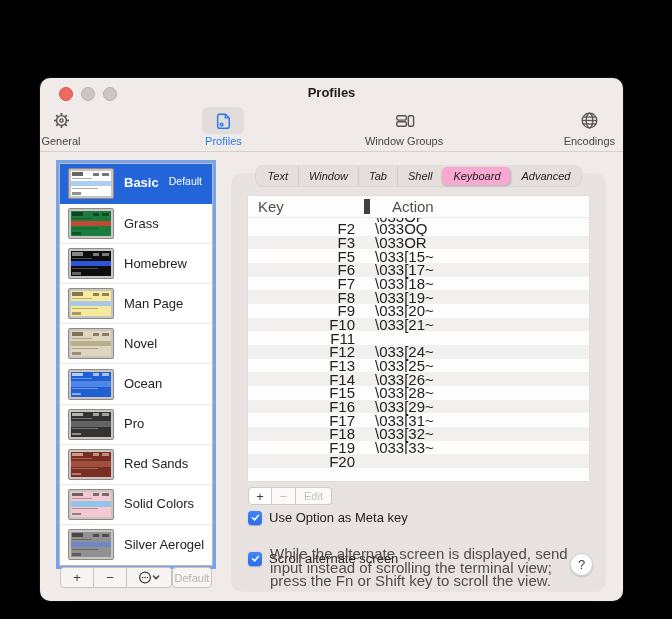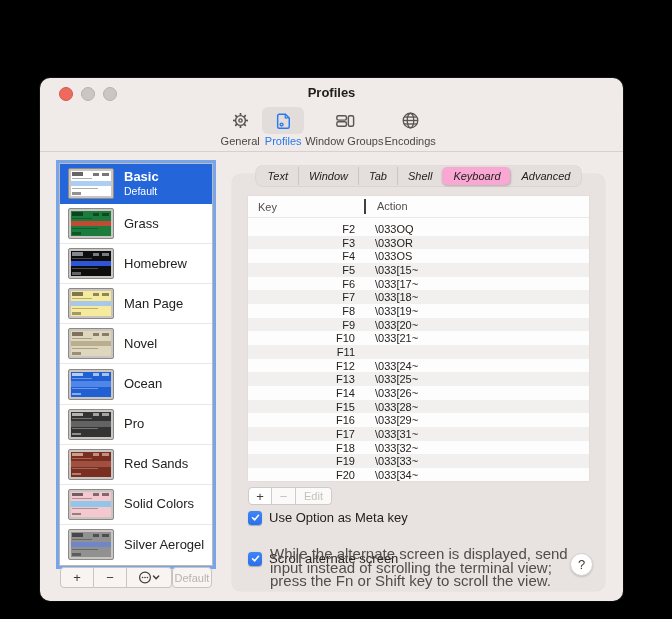--- a/index.html
+++ b/index.html
@@ -8,38 +8,38 @@
   .window{position:absolute;left:40px;top:30px;width:583px;height:523px;background:#f0ebe9;
           border-radius:10px;box-shadow:0 22px 45px rgba(0,0,0,.75), 0 0 0 1px rgba(255,255,255,.08);margin-top:48px;}
   
   .titlebar{position:absolute;top:0;left:0;right:0;height:28px;}
   .lights{position:absolute;left:19px;top:9px;display:flex;gap:8px;}
   .light{width:12px;height:12px;border-radius:50%;}
   .light.close{background:#ee6a5e;border:0.5px solid #d8564a;}
   .light.min,.light.zoom{background:#c9c6c4;border:0.5px solid #b5b2b0;}
   .wtitle{text-align:center;line-height:30px;font-size:13px;font-weight:bold;color:#1e1d1c;}
   
-  .toolbar{position:absolute;top:29px;left:0;right:8px;height:44px;display:flex;justify-content:center;gap:1px;}
+  .toolbar{position:absolute;top:29px;left:0;right:8px;height:44px;display:flex;justify-content:space-between;gap:1px;}
   .tbitem{display:flex;flex-direction:column;align-items:center;cursor:default;}
   .tbicon{width:42px;height:27px;border-radius:6px;display:flex;align-items:center;justify-content:center;}
   .tbitem.selected .tbicon{background:#e2ddda;}
   .tblabel{font-size:11px;color:#4b4743;margin-top:1px;}
   .tbitem.selected .tblabel{color:#2879f0;}
   .hdr-sep{position:absolute;top:73px;left:0;right:0;border-top:1px solid #d6d1cf;}
   
   .profile-list{position:absolute;left:20px;top:86px;width:152px;height:401px;background:#fff;
      box-shadow:0 0 0 1px #bdb9b7, 0 0 0 4px rgba(88,147,235,.8);display:flex;flex-direction:column;overflow:hidden;}
   .prow{height:40.1px;display:flex;align-items:center;padding-left:8px;box-sizing:border-box;
         border-bottom:1px solid #eae7e5;background:#fff;}
   .prow:last-child{border-bottom:none;}
   .prow.selected{background:#2465d9;border-bottom-color:#2465d9;}
   .pname{font-size:13px;color:#242220;margin-left:10px;}
   .prow.selected .pname{color:#fff;font-weight:bold;}
   .psub{font-size:10.5px;color:#fff;margin-left:10px;}
-  .ptext{display:flex;flex-direction:column;line-height:1.25;}
+  .ptext{display:flex;flex-direction:row;line-height:1.25;}
   
   .thumb{width:46px;height:31px;flex:0 0 46px;background:#c9c5c3;border:1px solid #8d8987;border-radius:2px;
          padding:2px;box-sizing:border-box;}
   .screen{position:relative;width:100%;height:100%;background:var(--screen);overflow:hidden;}
   .screen i{position:absolute;display:block;background:var(--ink);}
   .screen .hd{left:1px;top:1px;width:11px;height:3.5px;opacity:.85;}
   .screen .b1{left:22px;top:1.5px;width:6px;height:3px;opacity:.75;}
   .screen .b2{left:31px;top:1.5px;width:7px;height:3px;opacity:.75;}
   .screen .l1{left:1px;top:6.5px;width:20px;height:1px;opacity:.45;}
   .screen .band{left:0;top:9.5px;width:100%;height:5.5px;background:var(--band);opacity:1;}
@@ -58,24 +58,24 @@
          border-radius:9px;box-shadow:0 0 0 0.5px rgba(0,0,0,.05);}
   
   .tabs{position:absolute;top:-8px;left:50%;transform:translateX(-50%);display:flex;background:#e4dfdc;
         border-radius:6px;padding:1px;box-shadow:0 0 0 0.5px rgba(0,0,0,.12);font-style:italic;}
   .seg{font-size:11px;color:#232120;height:18px;line-height:18px;padding:0 10px;border-left:1px solid #c9c5c2;
        white-space:nowrap;}
   .seg:first-child,.seg.no-sep{border-left-color:transparent;}
   .seg.selected{background:#f9a8d4;border-radius:5px;box-shadow:0 1px 2px rgba(0,0,0,.22);border-left-color:transparent;}
   
   .ptable{position:absolute;left:16px;top:22px;width:341px;height:285px;background:#fdfdfd;
-          box-shadow:0 0 0 0.5px #dedad7;display:flex;flex-direction:column;font-size:11px;}
+          box-shadow:0 0 0 0.5px #dedad7;display:flex;flex-direction:column;font-size:15px;}
   .thead{height:21px;display:flex;align-items:center;color:#524e4b;border-bottom:1px solid #ebe8e5;flex:0 0 21px;}
   .th-key{width:116px;padding-left:10px;box-sizing:border-box;}
-  .th-action{flex:1;border-left:2px solid #404040;padding-left:11px;height:15px;line-height:15px;}
+  .th-action{flex:1;border-left:6px solid #404040;padding-left:22px;height:15px;line-height:15px;}
   .sliver{height:4px;overflow:hidden;flex:0 0 4px;color:#232120;}
   .sliver span{display:block;margin-top:-10px;padding-left:127px;}
   .tbody{flex:1;display:flex;flex-direction:column;}
   .trow{height:13.68px;flex:0 0 13.68px;display:flex;align-items:center;color:#232120;}
   .trow:nth-child(even){background:#f1f0ef;}
   .td-key{width:116px;text-align:right;padding-right:9px;box-sizing:border-box;}
   .td-action{flex:1;padding-left:11px;}
   
   .row-actions{position:absolute;left:16px;top:313px;height:18px;display:flex;font-size:11px;}
   .rbtn{box-sizing:border-box;height:18px;border:1px solid #cfcbc8;background:#fff;display:flex;
@@ -385,24 +385,20 @@
   <div class="trow">
     <span class="td-key">F2</span>
     <span class="td-action">\033OQ</span>
   </div>
 
   <div class="trow">
     <span class="td-key">F3</span>
     <span class="td-action">\033OR</span>
   </div>
 
-  <div class="trow">
-    <span class="td-key">F4</span>
-    <span class="td-action">\033OS</span>
-  </div>
 
   <div class="trow">
     <span class="td-key">F5</span>
     <span class="td-action">\033[15~</span>
   </div>
 
   <div class="trow">
     <span class="td-key">F6</span>
     <span class="td-action">\033[17~</span>
   </div>
@@ -466,21 +462,20 @@
     <span class="td-action">\033[32~</span>
   </div>
 
   <div class="trow">
     <span class="td-key">F19</span>
     <span class="td-action">\033[33~</span>
   </div>
 
   <div class="trow">
     <span class="td-key">F20</span>
-    <span class="td-action">\033[34~</span>
   </div>
 </div>
       </div>
 
       <div class="row-actions">
         <div class="rbtn add">+</div>
         <div class="rbtn rem">−</div>
         <div class="rbtn edit">Edit</div>
       </div>
 

